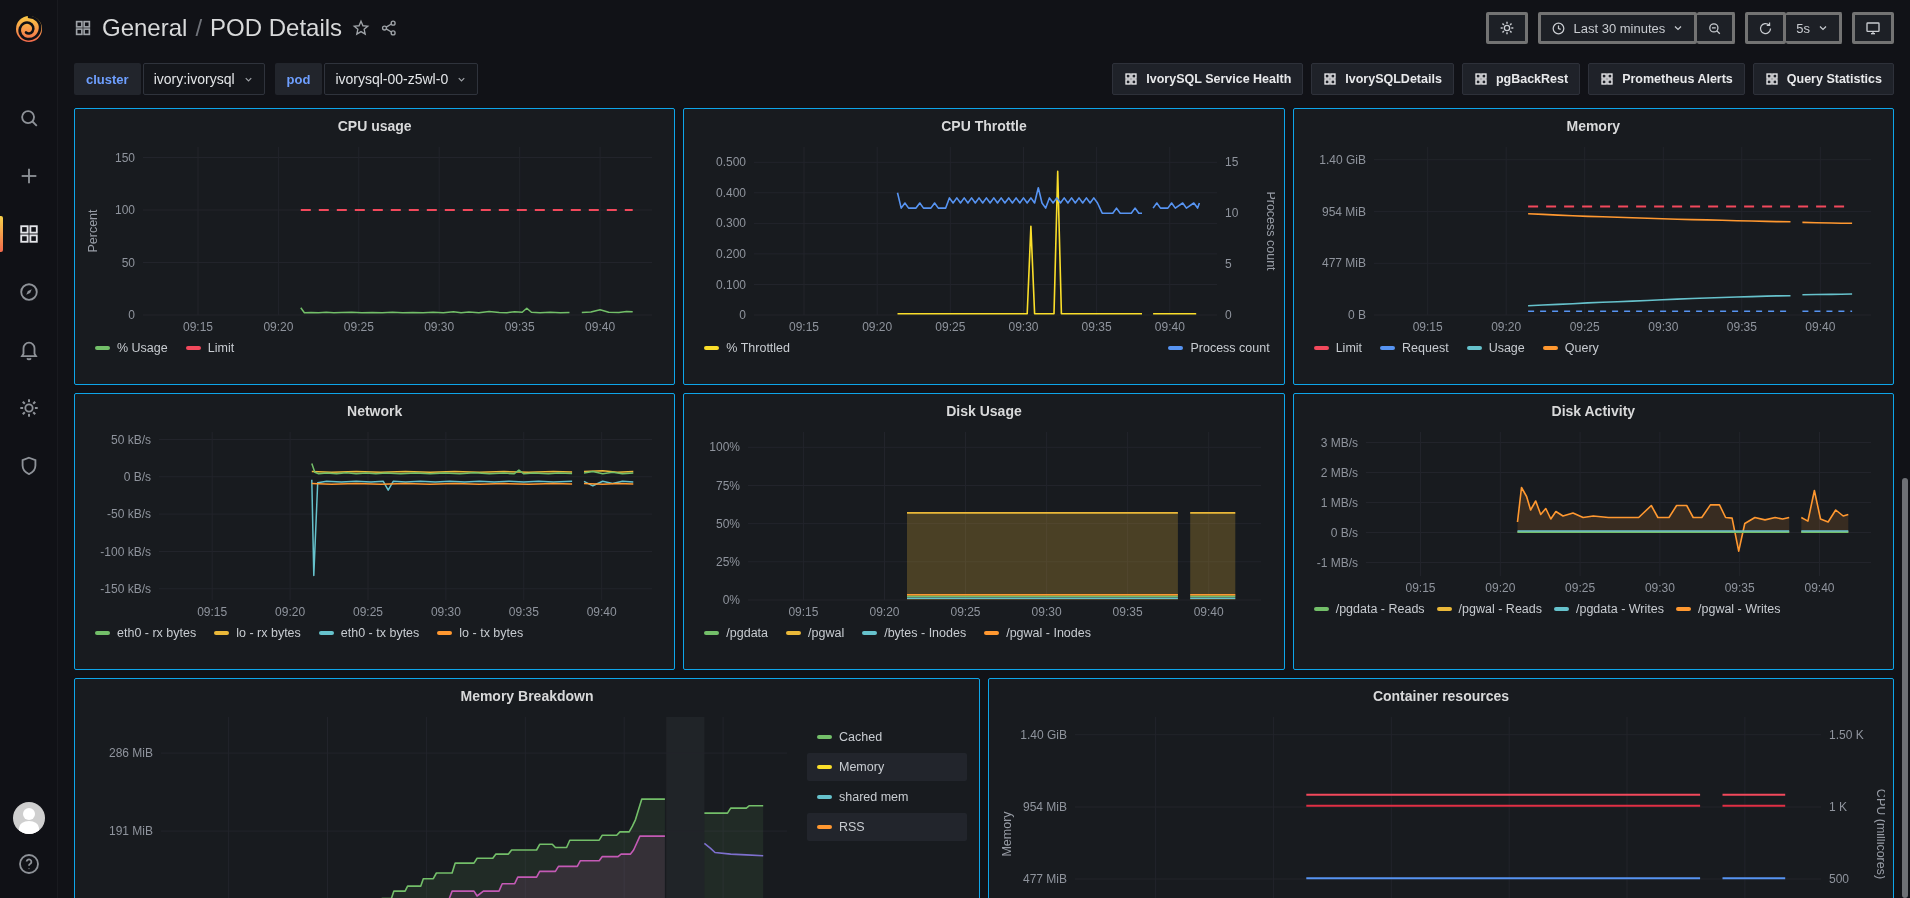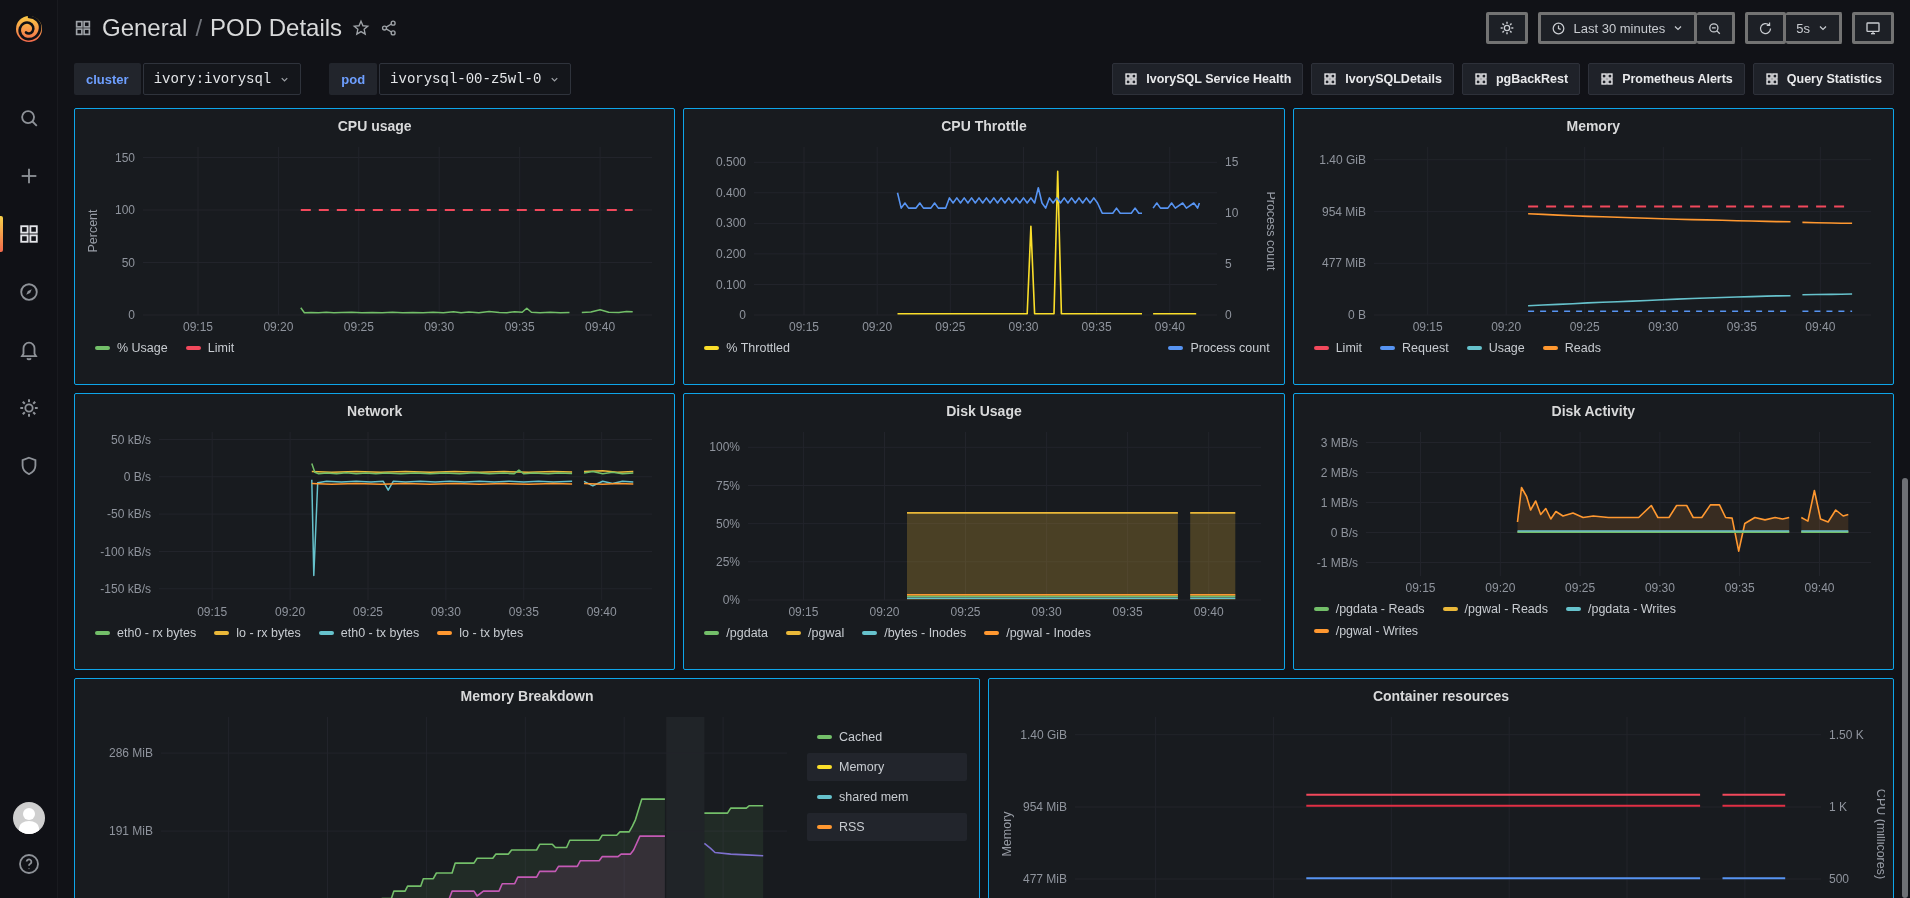--- a/index.html
+++ b/index.html
@@ -30,26 +30,26 @@
   .crumb .sep { color:#70737a; }
   .crumb .part { cursor:pointer; }
   .hicon { color:#9fa3a8; display:flex; align-items:center; cursor:pointer; }
   .ph-right { display:flex; align-items:center; gap:10px; }
   .btn { background:#1d2026; border:3px solid #737373; border-radius:2px; color:#c9ccd1;
          height:32px; display:inline-flex; align-items:center; gap:7px; padding:0 10px; font-size:13px; cursor:pointer; white-space:nowrap; }
   .btngroup { display:inline-flex; }
   .btngroup .btn + .btn { border-left:none; }
 
   .subhdr { height:46px; display:flex; align-items:center; justify-content:space-between; }
-  .vars { display:flex; align-items:flex-start; gap:28px; }
+  .vars { display:flex; align-items:flex-start; gap:10px; }
   .varpair { display:flex; align-items:center; gap:2px; }
   .varlabel { background:#22252c; color:#6e9fff; font-size:13px; font-weight:bold; height:32px;
               display:flex; align-items:center; padding:0 12px; border-radius:2px; cursor:default; }
   .varvalue { background:#14161b; border:1px solid #2f333c; height:32px; display:flex; align-items:center;
-              gap:8px; padding:0 10px; font-size:14px; color:#e3e5e8; border-radius:2px; cursor:pointer;font-family:Liberation Mono, monospace; }
+              gap:8px; padding:0 10px; font-size:14px; color:#e3e5e8; border-radius:2px; cursor:pointer; }
   .links { display:flex; align-items:center; gap:8px; }
   .linkbtn { background:#1f2229; border:1px solid #2e313a; border-radius:2px; height:32px;
              display:inline-flex; align-items:center; gap:8px; padding:0 11px; color:#e8e9eb;
              font-size:12.5px; font-weight:bold; cursor:pointer; white-space:nowrap;justify-content:center; }
 
   
   .grid { display:flex; flex-direction:column; gap:8px; padding-top:6px; }
   .row { display:grid; gap:8px; }
   .r1,.r2 { grid-template-columns:repeat(3,1fr); height:277px; }
   .r3 { grid-template-columns:1fr 1fr; height:330px; }
@@ -457,21 +457,21 @@
                 <span class="li">
                   <span class="sw" style="background: rgb(87, 148, 242);"></span>
                   <span>Request</span>
                 </span>
                 <span class="li">
                   <span class="sw" style="background: rgb(102, 194, 204);"></span>
                   <span>Usage</span>
                 </span>
                 <span class="li">
                   <span class="sw" style="background: rgb(255, 152, 48);"></span>
-                  <span>Reads</span>
+                  <span>Query</span>
                 </span>
               </span>
             </div>
         </section>
       </div>
       <div class="row r2">
         <section class="panel">
           <h2 class="ptitle">Network</h2>
           <div class="chart"><svg width="583" height="196" viewBox="0 0 583 196">
                 <line class="gl" x1="76" x2="569" y1="15.5" y2="15.5"></line>
@@ -613,21 +613,21 @@
                 <path d="M499.3 93.5 L505.9 97.1 L512.4 66.5 L518.5 95.0 L526.1 98.0 L533.7 86.0 L541.2 92.0 L546.3 90.5 L546.3 108.5 L499.3 108.5 Z" fill="#ff9830" opacity="0.14"></path>
                 <path d="M499.3 93.5 L505.9 97.1 L512.4 66.5 L518.5 95.0 L526.1 98.0 L533.7 86.0 L541.2 92.0 L546.3 90.5" fill="none" stroke="#ff9830" stroke-width="1.6" stroke-linejoin="round"></path>
                 <path d="M215.5 107.9 L487.2 107.9" fill="none" stroke="#eab839" stroke-width="1.4" stroke-linejoin="round"></path>
                 <path d="M499.3 107.9 L546.3 107.9" fill="none" stroke="#eab839" stroke-width="1.4" stroke-linejoin="round"></path>
                 <path d="M215.5 108.2 L487.2 108.2" fill="none" stroke="#73bf69" stroke-width="1.4" stroke-linejoin="round"></path>
                 <path d="M499.3 108.2 L546.3 108.2" fill="none" stroke="#73bf69" stroke-width="1.4" stroke-linejoin="round"></path>
                 <path d="M215.5 107.0 L487.2 107.0" fill="none" stroke="#66c2cc" stroke-width="1.4" stroke-linejoin="round"></path>
                 <path d="M499.3 107.0 L546.3 107.0" fill="none" stroke="#66c2cc" stroke-width="1.4" stroke-linejoin="round"></path>
               </svg></div>
           <div class="legend">
-              <span class="lwrap" style="max-width: 470px;">
+              <span class="lwrap" style="max-width: 470px; gap: 12px;">
                 <span class="li">
                   <span class="sw" style="background: rgb(115, 191, 105);"></span>
                   <span>/pgdata - Reads</span>
                 </span>
                 <span class="li">
                   <span class="sw" style="background: rgb(234, 184, 57);"></span>
                   <span>/pgwal - Reads</span>
                 </span>
                 <span class="li">
                   <span class="sw" style="background: rgb(102, 194, 204);"></span>

